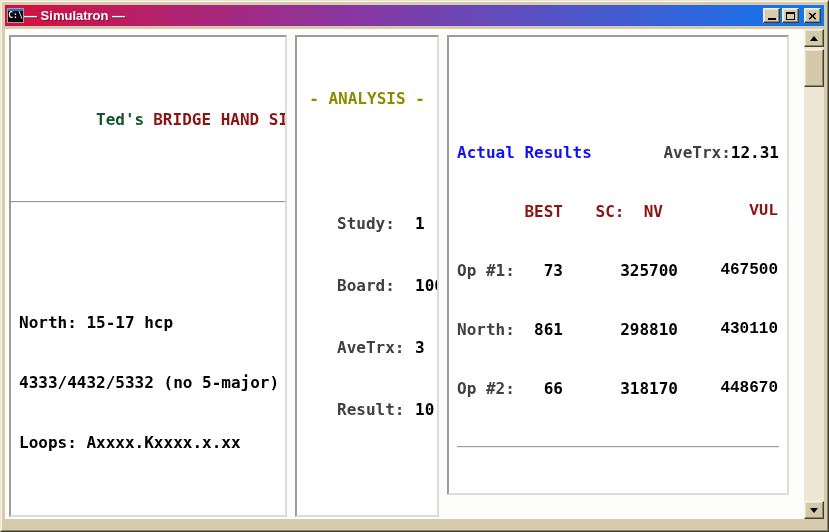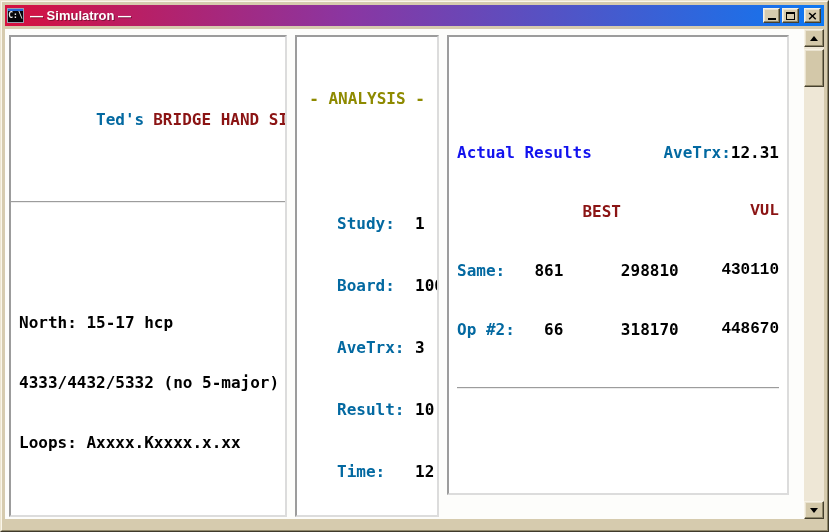--- a/index.html
+++ b/index.html
@@ -13,21 +13,21 @@
   .window-inner { box-sizing:border-box; width:100%; height:100%;
             border:1px solid; border-color:#faf6ea #8f8769 #8f8769 #faf6ea;
             padding:3px; }
   .titlebar { height:21px; display:flex; align-items:center; padding:0 2px;
             background:linear-gradient(90deg,#d6103e 0%, #8a36a2 42%, #0d78f2 100%); }
   .title-icon { box-sizing:border-box; width:17px; height:15px; background:#05050a;
             border:1px solid #9aa0b0; box-shadow:inset 0 2px 0 #2a6cd8;
             color:#e8e8e8; font:bold 8px "DejaVu Sans Mono",monospace;
             display:flex; align-items:center; justify-content:center; }
   .title-text { color:#ffffff; font:bold 13px "Liberation Sans", sans-serif;
-            margin-left:6px; flex:1; white-space:pre;
+            flex:1; white-space:pre;
             text-shadow:1px 1px 0 rgba(0,0,0,.35); }
   .win-buttons { display:flex; gap:2px; margin-right:1px; }
   .wbtn { box-sizing:border-box; width:17px; height:15px; background:#d6cbae;
             border:1px solid; border-color:#f7f2e4 #45402e #45402e #f7f2e4;
             box-shadow:inset -1px -1px 0 #8f8769, inset 1px 1px 0 #e9e2cf;
             display:flex; align-items:center; justify-content:center; padding:0; cursor:default; }
   .wbtn.close { margin-left:3px; }
   .glyph-min { width:8px; height:2px; background:#000; margin-top:7px; }
   .glyph-max { box-sizing:border-box; width:9px; height:8px; border:1px solid #000; border-top-width:2px; }
   .glyph-x  { color:#000; font:bold 13px "DejaVu Sans", sans-serif; line-height:10px; }
@@ -39,44 +39,44 @@
            border:2px solid; border-color:#9c9c9c #dcdcdc #dcdcdc #9c9c9c;
            overflow:hidden; font-weight:bold; font-size:16px; line-height:20px;
            color:#000; white-space:pre; }
   #left-panel  { left:4px;   top:6px; width:278px; height:482px; }
   #mid-panel   { left:290px; top:6px; width:144px; height:482px; padding:0 4px; }
   #right-panel { left:442px; top:6px; width:342px; height:460px; padding:0 8px; }
 
   .sep { height:0; border-top:1px solid #9c9c9c; border-bottom:1px solid #ececec; }
 
   
-  .c-gray  { color:#0369a1; }
+  .c-gray  { color:#14532d; }
   .c-dred  { color:#8b1414; }
-  .c-green { color:#0369a1; }
+  .c-green { color:#404040; }
   .c-olive { color:#8e8a00; }
   .c-blue  { color:#1212ee; }
 
   
   .lp-title { margin:10px 0 0 8px; line-height:22px; }
   .lp-title .red-part { margin-left:9px; }
   #left-panel .sep { margin-top:8px; }
   .lp-text { margin:10px 0 0 8px; }
   .lp-options { margin-top:18px; }
 
   
   .mid-title { text-align:center; margin-top:12px; }
   .fields { margin-top:4px; }
   .frow { display:flex; line-height:22px;margin-left:36px; }
   .flabel { width:78px; flex-shrink:0; }
 
   
   .rsection { padding-top:6px; }
   .rhead { display:flex; line-height:19px; }
   .rave { margin-left:auto; }
-  .rcols, .rrow { display:flex; line-height:19px;justify-content:space-between; }
+  .rcols, .rrow { display:flex; line-height:19px; }
   .rc1 { width:58px;  flex-shrink:0; }
   .rc2 { width:48px;  flex-shrink:0; text-align:right; }
   .rc3 { width:115px; flex-shrink:0; text-align:right; }
   .rc4 { width:100px; flex-shrink:0; text-align:right;font-family:Liberation Mono, monospace; }
   .rcols .rc3 { box-sizing:border-box; padding-right:15px; }
   #right-panel .sep { margin:8px 0 2px; }
 
   
   .scrollbar { position:absolute; right:0; top:0; width:20px; height:100%;
                background:#eee7d6; display:flex; flex-direction:column; }
@@ -151,44 +151,42 @@
           <span>1000</span>
         </div>
         <div class="frow">
           <span class="flabel c-green">AveTrx:</span>
           <span>3</span>
         </div>
         <div class="frow">
           <span class="flabel c-green">Result:</span>
           <span>10</span>
         </div>
-        <div class="frow">
-          <span class="flabel c-green">Time:</span>
-          <span>12:01</span>
-        </div>
       </div>
 
       
 
       
     </div>
 
     <div class="panel" id="right-panel">
 
       <div class="rsection">
         <div class="rhead">
           <span class="c-blue">Actual Results</span>
           <span class="rave"><span class="c-green">AveTrx:</span><span>12.31</span></span>
         </div>
         <div class="rcols c-dred">
           <span class="rc1"></span>
           <span class="rc2">BEST</span>
+          <span class="rc3">SC:  NV</span>
           <span class="rc4">VUL</span>
         </div>
-        <div class="rrow"><span class="rc1 c-green">Same:</span><span class="rc2">861</span><span class="rc3">298810</span><span class="rc4">430110</span></div>
+        <div class="rrow"><span class="rc1 c-green">Op #1:</span><span class="rc2">73</span><span class="rc3">325700</span><span class="rc4">467500</span></div>
+        <div class="rrow"><span class="rc1 c-green">North:</span><span class="rc2">861</span><span class="rc3">298810</span><span class="rc4">430110</span></div>
         <div class="rrow"><span class="rc1 c-green">Op #2:</span><span class="rc2">66</span><span class="rc3">318170</span><span class="rc4">448670</span></div>
         <div class="sep"></div>
       </div>
 
       
 
       
 
       
 

